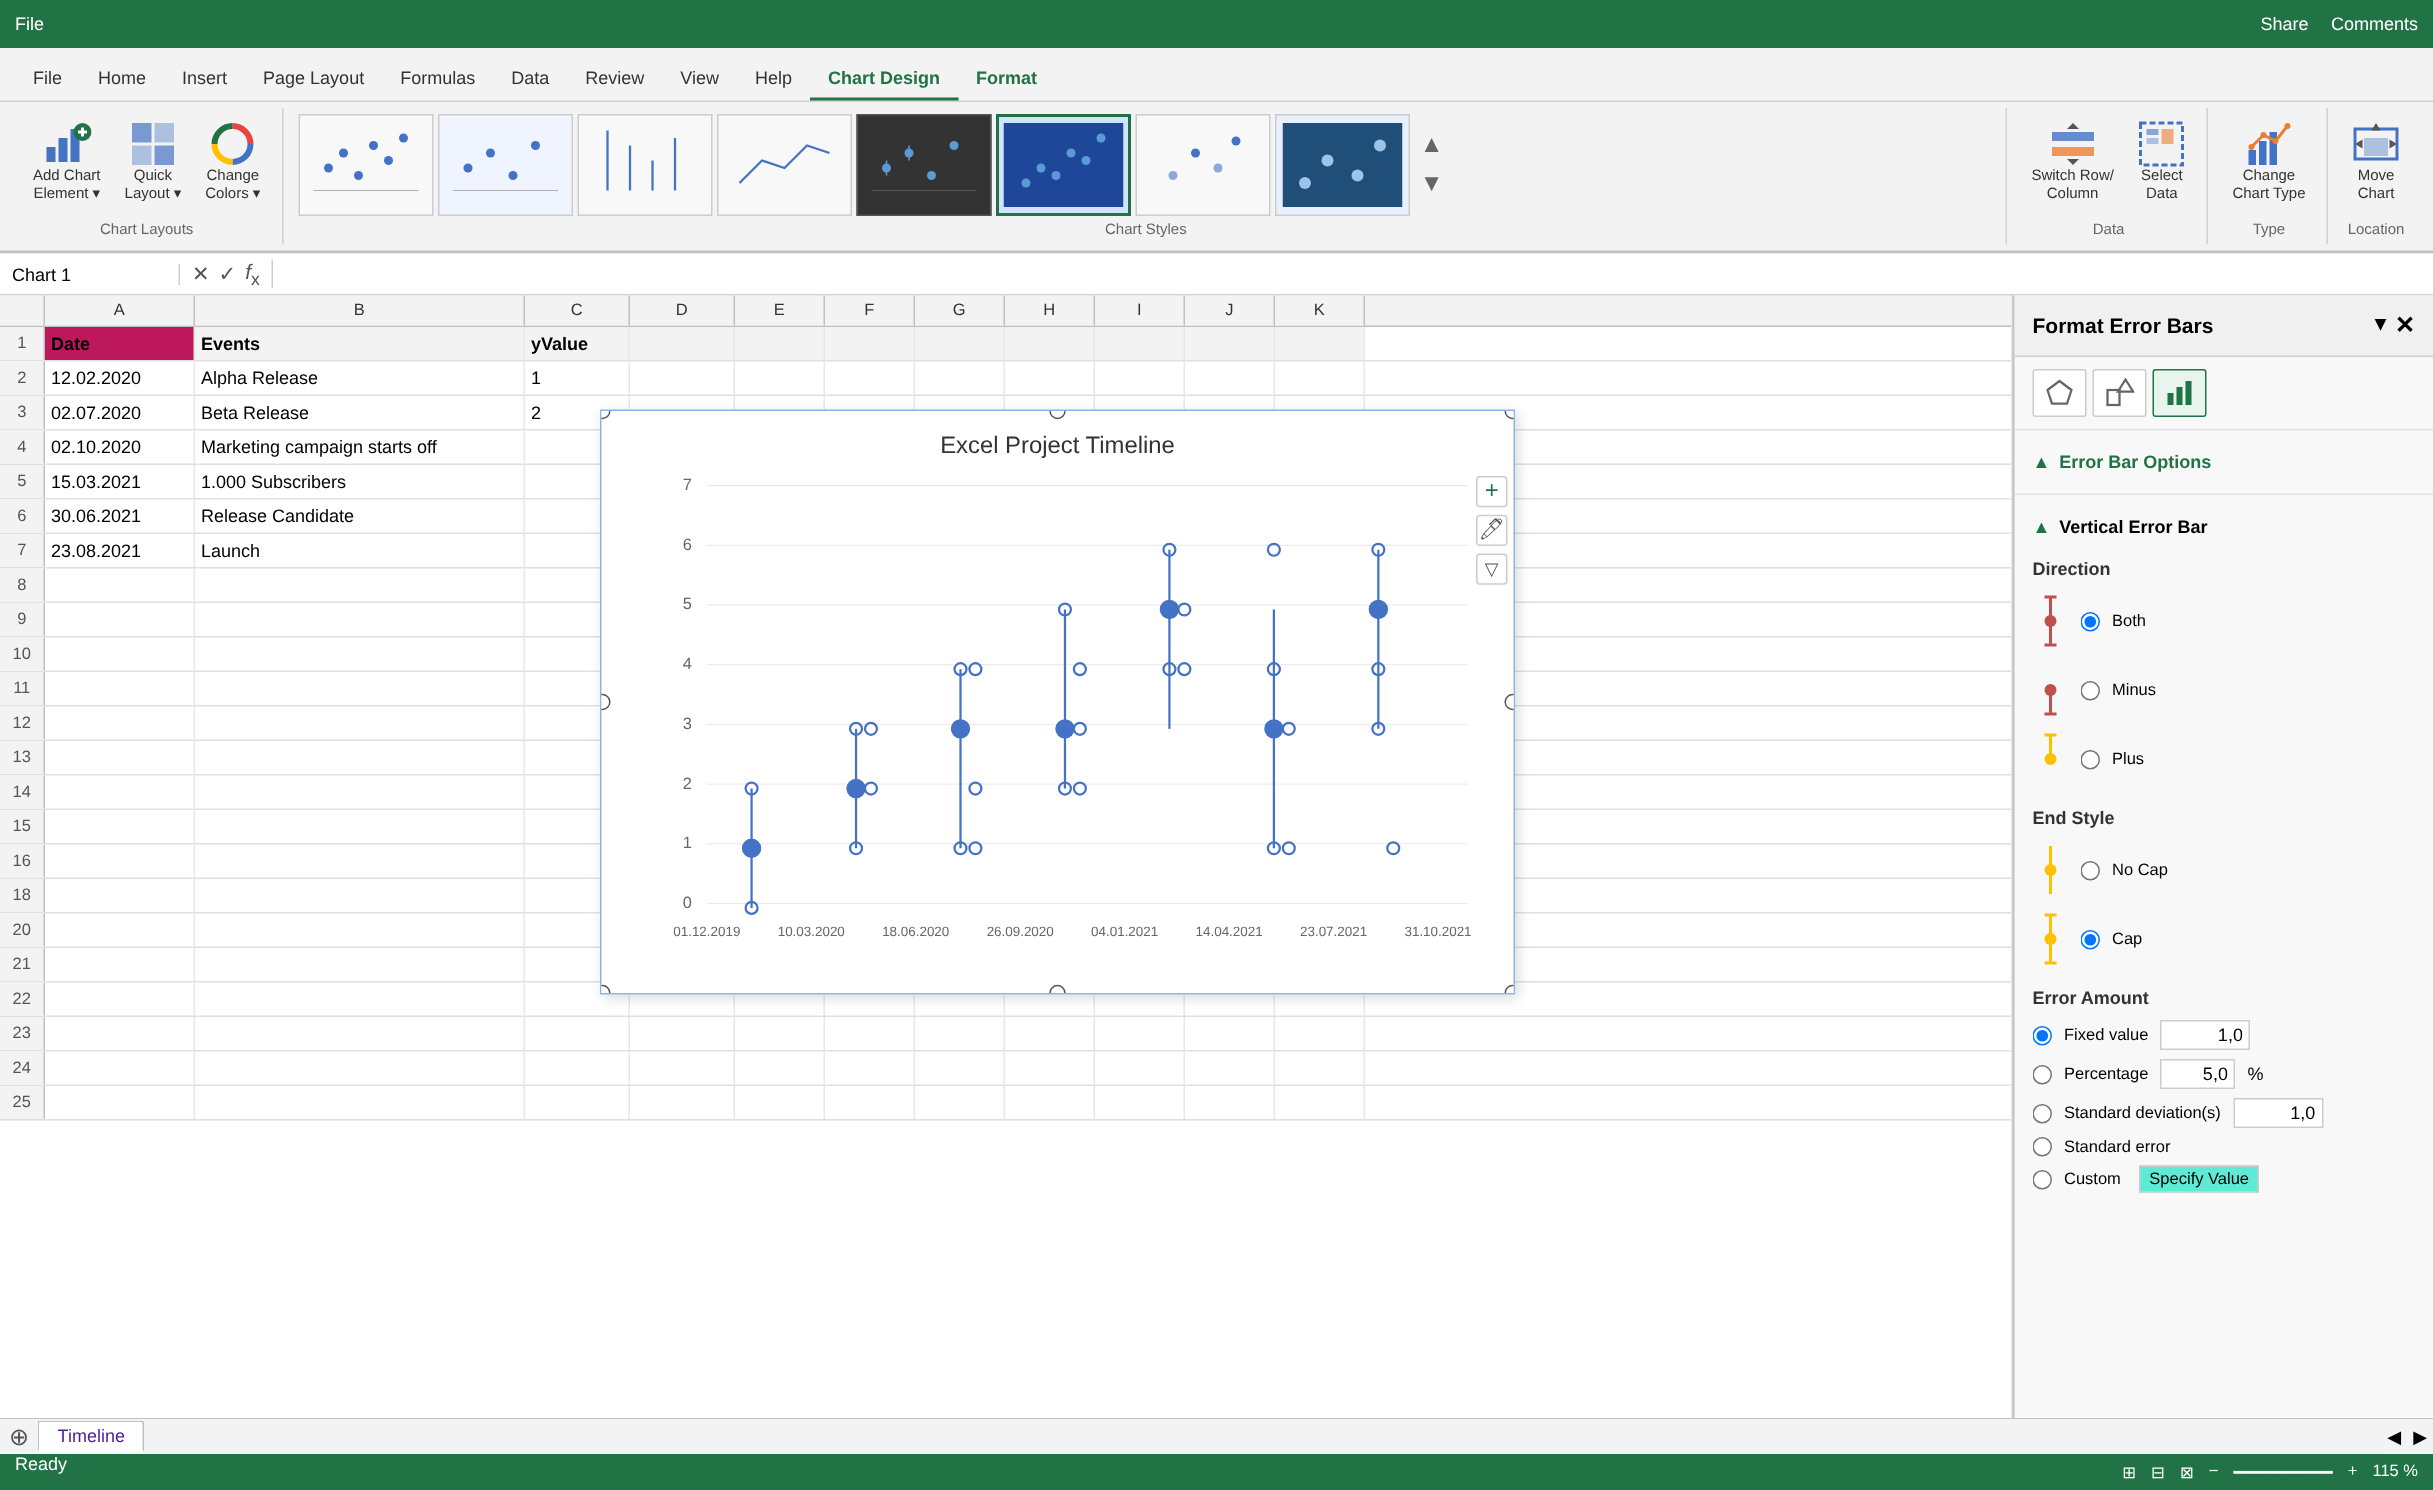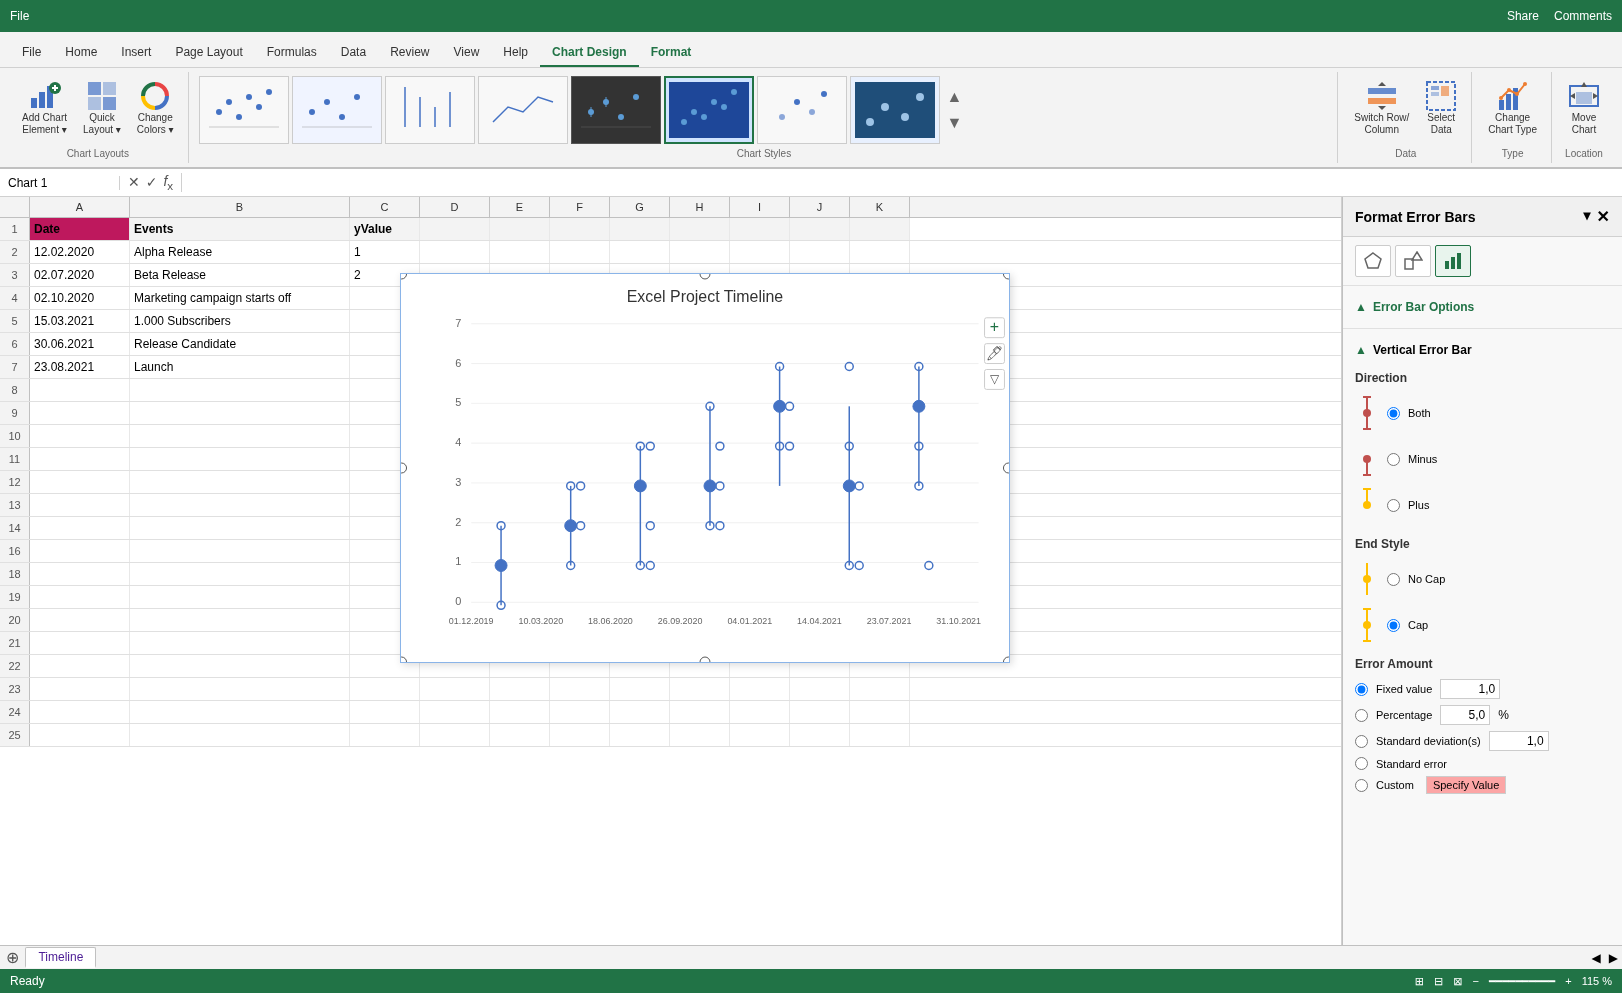--- a/index.html
+++ b/index.html
@@ -60,21 +60,21 @@
     .radio-group { display: flex; flex-direction: column; gap: 6px; padding: 4px 0; }
     .radio-row { display: flex; align-items: center; gap: 8px; }
     .radio-row input[type=radio] { margin: 0; }
     .radio-label { font-size: 11px; }
     .section-title { font-size: 12px; font-weight: 600; padding: 8px 0 4px 0; color: #333; }
     .error-icon { width: 24px; height: 40px; display: flex; align-items: center; justify-content: center; }
     .input-field { width: 60px; border: 1px solid #ccc; padding: 2px 4px; font-size: 12px; text-align: right; }
     .input-field-pct { width: 50px; border: 1px solid #ccc; padding: 2px 4px; font-size: 12px; text-align: right; }
 
     
-    .status-bar { display: flex; align-items: center; justify-content: space-between; background: #217346; color: white; height: 24px; padding: 0 10px; position: fixed; bottom: 0; width: 100%; gap: 12px; }
+    .status-bar { display: flex; justify-content: space-between; background: #217346; color: white; height: 24px; padding: 0 10px; position: fixed; bottom: 0; width: 100%; gap: 12px; }
     .status-right { display: flex; align-items: center; gap: 10px; font-size: 11px; }
     .zoom-text { font-size: 11px; }
     .sheet-tab { padding: 2px 12px; font-size: 12px; cursor: pointer; border: 1px solid #c0c0c0; border-bottom: none; background: white; border-radius: 2px 2px 0 0; margin-right: 2px; }
     .sheet-tab.active { color: #4c1d95; font-weight: 400; border-bottom: 2px solid white; }
     .sheet-add { font-size: 16px; cursor: pointer; color: #555; padding: 0 6px; }
 
     
     .hscroll { flex: 1; background: #f3f3f3; height: 24px; }
   </style>
 </head>
@@ -529,49 +529,49 @@
           <div class="cell" style="width: 70px; min-width: 70px;"></div>
           <div class="cell" style="width: 60px; min-width: 60px;"></div>
           <div class="cell" style="width: 60px; min-width: 60px;"></div>
           <div class="cell" style="width: 60px; min-width: 60px;"></div>
           <div class="cell" style="width: 60px; min-width: 60px;"></div>
           <div class="cell" style="width: 60px; min-width: 60px;"></div>
           <div class="cell" style="width: 60px; min-width: 60px;"></div>
           <div class="cell" style="width: 60px; min-width: 60px;"></div>
         </div>
         <div class="sheet-row">
+          <div class="row-header">15</div>
+          <div class="cell" style="width: 100px; min-width: 100px;"></div>
+          <div class="cell" style="width: 220px; min-width: 220px;"></div>
+          <div class="cell" style="width: 70px; min-width: 70px;"></div>
+          <div class="cell" style="width: 70px; min-width: 70px;"></div>
+          <div class="cell" style="width: 60px; min-width: 60px;"></div>
+          <div class="cell" style="width: 60px; min-width: 60px;"></div>
+          <div class="cell" style="width: 60px; min-width: 60px;"></div>
+          <div class="cell" style="width: 60px; min-width: 60px;"></div>
+          <div class="cell" style="width: 60px; min-width: 60px;"></div>
+          <div class="cell" style="width: 60px; min-width: 60px;"></div>
+          <div class="cell" style="width: 60px; min-width: 60px;"></div>
+        </div>
+        <div class="sheet-row">
           <div class="row-header">16</div>
           <div class="cell" style="width: 100px; min-width: 100px;"></div>
           <div class="cell" style="width: 220px; min-width: 220px;"></div>
           <div class="cell" style="width: 70px; min-width: 70px;"></div>
           <div class="cell" style="width: 70px; min-width: 70px;"></div>
           <div class="cell" style="width: 60px; min-width: 60px;"></div>
           <div class="cell" style="width: 60px; min-width: 60px;"></div>
           <div class="cell" style="width: 60px; min-width: 60px;"></div>
           <div class="cell" style="width: 60px; min-width: 60px;"></div>
           <div class="cell" style="width: 60px; min-width: 60px;"></div>
           <div class="cell" style="width: 60px; min-width: 60px;"></div>
           <div class="cell" style="width: 60px; min-width: 60px;"></div>
         </div>
         <div class="sheet-row">
           <div class="row-header">18</div>
-          <div class="cell" style="width: 100px; min-width: 100px;"></div>
-          <div class="cell" style="width: 220px; min-width: 220px;"></div>
-          <div class="cell" style="width: 70px; min-width: 70px;"></div>
-          <div class="cell" style="width: 70px; min-width: 70px;"></div>
-          <div class="cell" style="width: 60px; min-width: 60px;"></div>
-          <div class="cell" style="width: 60px; min-width: 60px;"></div>
-          <div class="cell" style="width: 60px; min-width: 60px;"></div>
-          <div class="cell" style="width: 60px; min-width: 60px;"></div>
-          <div class="cell" style="width: 60px; min-width: 60px;"></div>
-          <div class="cell" style="width: 60px; min-width: 60px;"></div>
-          <div class="cell" style="width: 60px; min-width: 60px;"></div>
-        </div>
-        <div class="sheet-row">
-          <div class="row-header">19</div>
           <div class="cell" style="width: 100px; min-width: 100px;"></div>
           <div class="cell" style="width: 220px; min-width: 220px;"></div>
           <div class="cell" style="width: 70px; min-width: 70px;"></div>
           <div class="cell" style="width: 70px; min-width: 70px;"></div>
           <div class="cell" style="width: 60px; min-width: 60px;"></div>
           <div class="cell" style="width: 60px; min-width: 60px;"></div>
           <div class="cell" style="width: 60px; min-width: 60px;"></div>
           <div class="cell" style="width: 60px; min-width: 60px;"></div>
           <div class="cell" style="width: 60px; min-width: 60px;"></div>
           <div class="cell" style="width: 60px; min-width: 60px;"></div>
@@ -801,21 +801,21 @@
         </div>
 
         <div class="radio-row">
           <input type="radio" name="erroramt" value="stderr" style="">
           <label class="radio-label">Standard error</label>
         </div>
 
         <div class="radio-row">
           <input type="radio" name="erroramt" value="custom" style="">
           <label class="radio-label">Custom</label>
-          <button style="font-size:11px; padding: 2px 6px; margin-left:4px; border: 1px solid #ccc; background:#fca5a5; cursor:pointer;">Specify Value</button>
+          <button style="font-size:11px; padding: 2px 6px; margin-left:4px; border: 1px solid #ccc; background:#5eead4; cursor:pointer;">Specify Value</button>
         </div>
       </div>
     </div>
   </div>
 </div>
 
 <div style="position:fixed; left: 400px; top: 273px; width: 610px; height: 390px; pointer-events: none; z-index: 10;">
   <svg width="610" height="390" viewBox="0 0 610 390" style="border: 1.5px solid #8ab4e8; background: white; box-shadow: 2px 2px 8px rgba(0,0,0,0.15);">
 
     <circle cx="0" cy="195" r="5" fill="white" stroke="#555" stroke-width="1"></circle>

